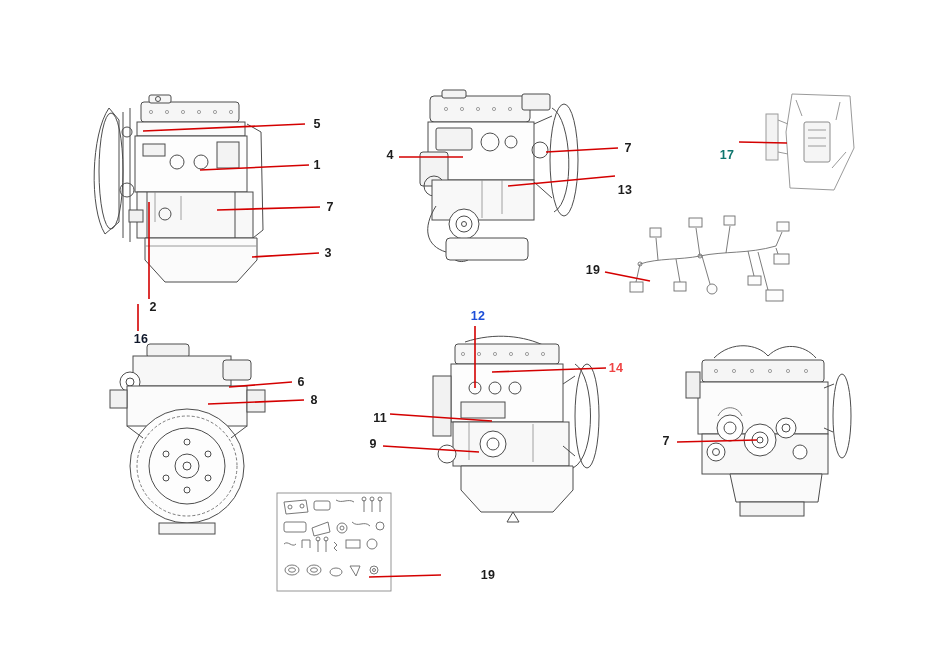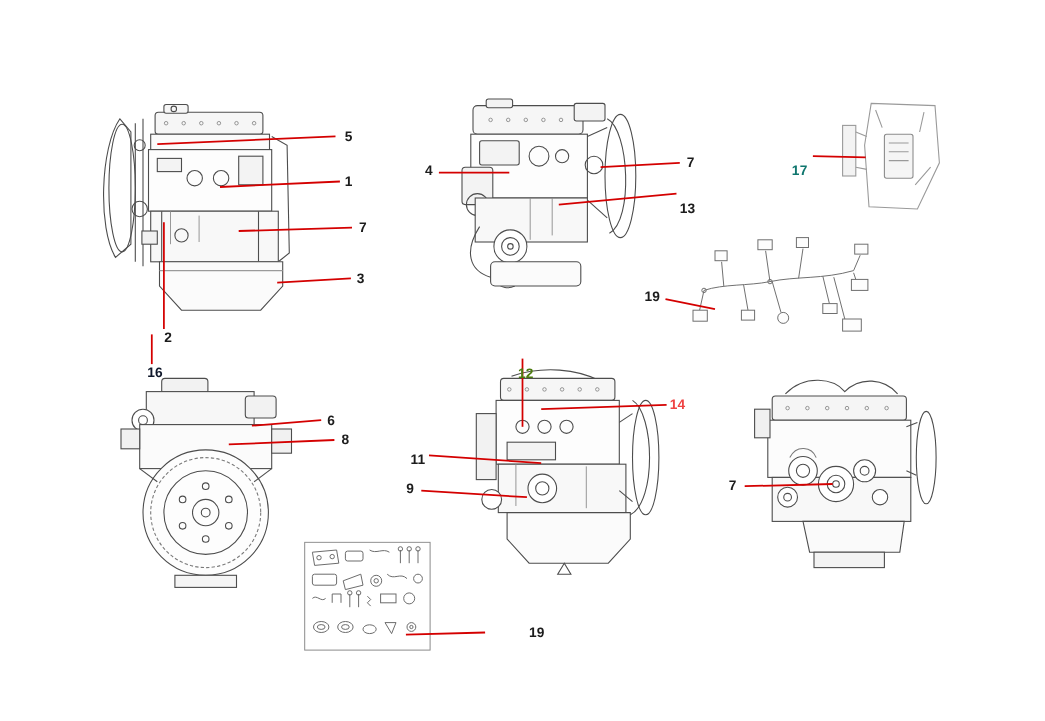--- a/index.html
+++ b/index.html
@@ -316,21 +316,21 @@
       <div class="callout-label" style="left: 317px; top: 165px; color: rgb(28, 28, 28);">1</div>
       <div class="callout-label" style="left: 330px; top: 207px; color: rgb(28, 28, 28);">7</div>
       <div class="callout-label" style="left: 328px; top: 253px; color: rgb(28, 28, 28);">3</div>
       <div class="callout-label" style="left: 153px; top: 307px; color: rgb(28, 28, 28);">2</div>
       <div class="callout-label" style="left: 141px; top: 339px; color: #0f172a;">16</div>
       <div class="callout-label" style="left: 390px; top: 155px; color: rgb(28, 28, 28);">4</div>
       <div class="callout-label" style="left: 628px; top: 148px; color: rgb(28, 28, 28);">7</div>
       <div class="callout-label" style="left: 625px; top: 175px; color: rgb(28, 28, 28); margin-top: 15px;">13</div>
       <div class="callout-label" style="left: 727px; top: 155px; color: #0f766e;">17</div>
       <div class="callout-label" style="left: 593px; top: 270px; color: rgb(28, 28, 28);">19</div>
-      <div class="callout-label" style="left: 478px; top: 316px; color: #4d7c0f; margin-top: 24px;">12</div>
+      <div class="callout-label" style="left: 478px; top: 316px; color: #1d4ed8;">12</div>
       <div class="callout-label" style="left: 616px; top: 368px; color: #ef4444;">14</div>
       <div class="callout-label" style="left: 380px; top: 418px; color: rgb(28, 28, 28);">11</div>
       <div class="callout-label" style="left: 373px; top: 444px; color: rgb(28, 28, 28);">9</div>
       <div class="callout-label" style="left: 301px; top: 382px; color: rgb(28, 28, 28);">6</div>
       <div class="callout-label" style="left: 314px; top: 400px; color: rgb(28, 28, 28);">8</div>
       <div class="callout-label" style="left: 666px; top: 441px; color: rgb(28, 28, 28);">7</div>
       <div class="callout-label" style="left: 454px; top: 575px; color: rgb(28, 28, 28); margin-left: 34px;">19</div>
     </div>
 
 </div>

